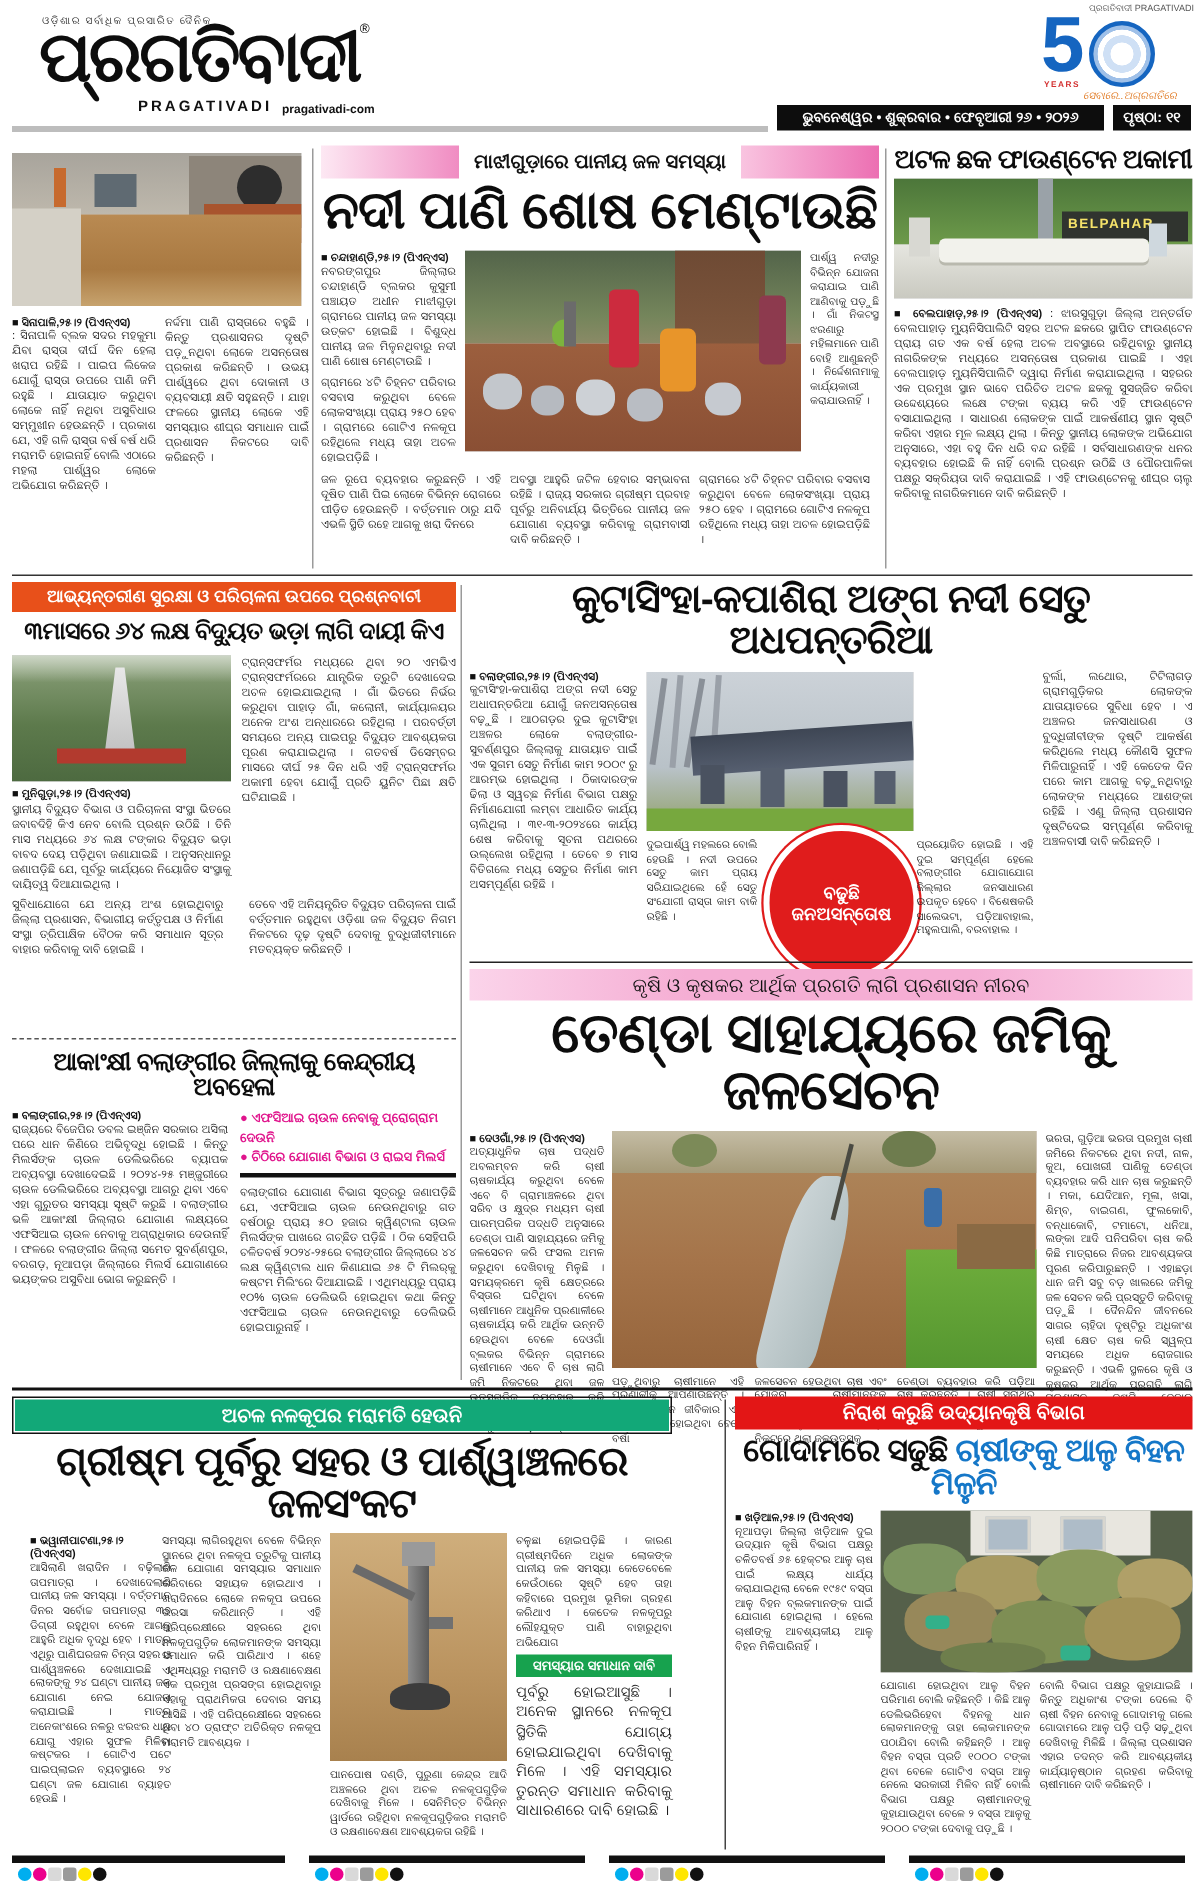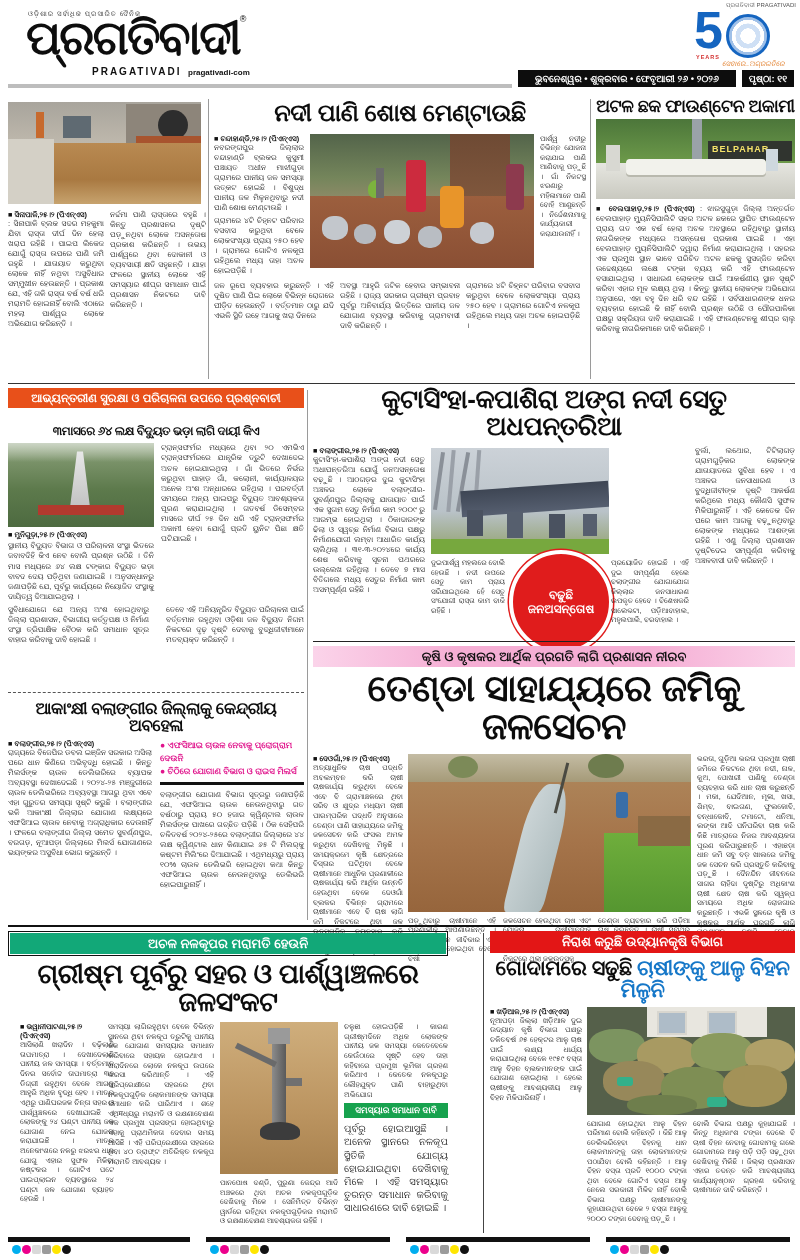--- a/index.html
+++ b/index.html
@@ -64,21 +64,26 @@
         <div class="byline">■ ସିନାପାଳି,୨୫।୨ (ପିଏନ୍ଏସ)</div>
         <div class="body">: ସିନାପାଳି ବ୍ଲକ ସଦର ମହକୁମା ଯିବା ରାସ୍ତା ଦୀର୍ଘ ଦିନ ହେଲା ଖରାପ ରହିଛି । ପାଇପ ଲିକେଜ ଯୋଗୁଁ ରାସ୍ତା ଉପରେ ପାଣି ଜମି ରହୁଛି । ଯାତାୟାତ କରୁଥିବା ଲୋକେ ନାହିଁ ନଥିବା ଅସୁବିଧାର ସମ୍ମୁଖୀନ ହେଉଛନ୍ତି । ପ୍ରକାଶ ଯେ, ଏହି ଗଳି ରାସ୍ତା ବର୍ଷ ବର୍ଷ ଧରି ମରାମତି ହୋଇନାହିଁ ବୋଲି ଏଠାରେ ମହଲା ପାର୍ଶ୍ୱର ଲୋକେ ଅଭିଯୋଗ କରିଛନ୍ତି ।</div>
       </div>
       <div class="body" style="width:96px;">ନର୍ଦ୍ଦମା ପାଣି ରାସ୍ତାରେ ବହୁଛି । କିନ୍ତୁ ପ୍ରଶାସନର ଦୃଷ୍ଟି ପଡ଼ୁନଥିବା ଲୋକେ ଅସନ୍ତୋଷ ପ୍ରକାଶ କରିଛନ୍ତି । ଉଭୟ ପାର୍ଶ୍ୱରେ ଥିବା ଦୋକାନୀ ଓ ବ୍ୟବସାୟୀ କ୍ଷତି ସହୁଛନ୍ତି । ଯାହା ଫଳରେ ସ୍ଥାନୀୟ ଲୋକେ ଏହି ସମସ୍ୟାର ଶୀଘ୍ର ସମାଧାନ ପାଇଁ ପ୍ରଶାସନ ନିକଟରେ ଦାବି କରିଛନ୍ତି ।</div>
     </div>
   </div>
 
   <div class="vrule abs" style="left:208px;top:99px;height:280px;"></div>
 
   <div class="abs" style="left:214px;top:97px;width:372px;">
-    <div class="headline" style="font-size:24px;margin-top:4px;">ନଦୀ ପାଣି ଶୋଷ ମେଣ୍ଟାଉଛି</div>
+    <div style="display:flex;align-items:stretch;height:22px;">
+      <div style="flex:1;background:linear-gradient(90deg,#fde8f3,#f08cc2);"></div>
+      <div style="padding:0 10px;background:#fff;font-size:13px;font-weight:800;color:#111;line-height:22px;white-space:nowrap;">ମାଝୀଗୁଡ଼ାରେ ପାନୀୟ ଜଳ ସମସ୍ୟା</div>
+      <div style="flex:1;background:linear-gradient(90deg,#f9c4e0,#ec6fb2);"></div>
+    </div>
+    <div class="headline" style="font-size:35px;margin-top:4px;">ନଦୀ ପାଣି ଶୋଷ ମେଣ୍ଟାଉଛି</div>
     <div style="display:flex;gap:6px;margin-top:8px;">
       <div style="width:90px;">
         <div class="byline">■ ଚନ୍ଦାହାଣ୍ଡି,୨୫।୨ (ପିଏନ୍ଏସ)</div>
         <div class="body">ନବରଙ୍ଗପୁର ଜିଲ୍ଲାର ଚନ୍ଦାହାଣ୍ଡି ବ୍ଲକର କୁସୁମୀ ପଞ୍ଚାୟତ ଅଧୀନ ମାଝୀଗୁଡ଼ା ଗ୍ରାମରେ ପାନୀୟ ଜଳ ସମସ୍ୟା ଉତ୍କଟ ହୋଇଛି । ବିଶୁଦ୍ଧ ପାନୀୟ ଜଳ ମିଳୁନଥିବାରୁ ନଦୀ ପାଣି ଶୋଷ ମେଣ୍ଟାଉଛି ।</div>
         <div class="body" style="margin-top:3px;">ଗ୍ରାମରେ ୪ଟି ଚିହ୍ନଟ ପରିବାର ବସବାସ କରୁଥିବା ବେଳେ ଲୋକସଂଖ୍ୟା ପ୍ରାୟ ୨୫୦ ହେବ । ଗ୍ରାମରେ ଗୋଟିଏ ନଳକୂପ ରହିଥିଲେ ମଧ୍ୟ ତାହା ଅଚଳ ହୋଇପଡ଼ିଛି ।</div>
       </div>
       <div class="photo" style="width:224px;height:134px;flex:none;">
         <div style="left:0;top:0;width:100%;height:46%;background:linear-gradient(#53644a,#74855b 70%,#8a8a66);"></div>
         <div style="left:140px;top:0;width:60px;height:78%;background:linear-gradient(#6e4a34,#8a5f42);border-radius:0 0 40% 40%;"></div>
         <div style="left:0;top:46%;width:100%;height:54%;background:linear-gradient(#9c5f3e,#8a4f34);"></div>
@@ -119,21 +124,21 @@
     <div class="body" style="margin-top:5px;">
       <span class="byline">■ ବେଲପାହାଡ଼,୨୫।୨ (ପିଏନ୍ଏସ)</span>
       <span>: ଝାରସୁଗୁଡ଼ା ଜିଲ୍ଲା ଅନ୍ତର୍ଗତ ବେଲପାହାଡ଼ ମ୍ୟୁନିସିପାଲିଟି ସହର ଅଟଳ ଛକରେ ସ୍ଥାପିତ ଫାଉଣ୍ଟେନ ପ୍ରାୟ ଗତ ଏକ ବର୍ଷ ହେଲା ଅଚଳ ଅବସ୍ଥାରେ ରହିଥିବାରୁ ସ୍ଥାନୀୟ ନାଗରିକଙ୍କ ମଧ୍ୟରେ ଅସନ୍ତୋଷ ପ୍ରକାଶ ପାଇଛି । ଏହା ବେଲପାହାଡ଼ ମ୍ୟୁନିସିପାଲିଟି ଦ୍ୱାରା ନିର୍ମାଣ କରାଯାଇଥିଲା । ସହରର ଏକ ପ୍ରମୁଖ ସ୍ଥାନ ଭାବେ ପରିଚିତ ଅଟଳ ଛକକୁ ସୁସଜ୍ଜିତ କରିବା ଉଦ୍ଦେଶ୍ୟରେ ଲକ୍ଷେ ଟଙ୍କା ବ୍ୟୟ କରି ଏହି ଫାଉଣ୍ଟେନ ବସାଯାଇଥିଲା । ସାଧାରଣ ଲୋକଙ୍କ ପାଇଁ ଆକର୍ଷଣୀୟ ସ୍ଥାନ ସୃଷ୍ଟି କରିବା ଏହାର ମୂଳ ଲକ୍ଷ୍ୟ ଥିଲା । କିନ୍ତୁ ସ୍ଥାନୀୟ ଲୋକଙ୍କ ଅଭିଯୋଗ ଅନୁସାରେ, ଏହା ବହୁ ଦିନ ଧରି ବନ୍ଦ ରହିଛି । ସର୍ବସାଧାରଣଙ୍କ ଧନର ବ୍ୟବହାର ହୋଇଛି କି ନାହିଁ ବୋଲି ପ୍ରଶ୍ନ ଉଠିଛି ଓ ପୌରପାଳିକା ପକ୍ଷରୁ ସକ୍ରିୟତା ଦାବି କରାଯାଇଛି । ଏହି ଫାଉଣ୍ଟେନକୁ ଶୀଘ୍ର ଚାଲୁ କରିବାକୁ ନାଗରିକମାନେ ଦାବି କରିଛନ୍ତି ।</span>
     </div>
   </div>
 
   <div class="hrule abs" style="left:8px;top:383px;width:787px;background:#333;"></div>
 
   <div class="abs" style="left:8px;top:388px;width:296px;">
     <div class="kicker" style="height:20px;line-height:20px;background:#e8501a;font-size:11.5px;">ଆଭ୍ୟନ୍ତରୀଣ ସୁରକ୍ଷା ଓ ପରିଚାଳନା ଉପରେ ପ୍ରଶ୍ନବାଚୀ</div>
-    <div class="headline" style="font-size:12px;margin-top:17px;">୩ମାସରେ ୬୪ ଲକ୍ଷ ବିଦ୍ୟୁତ ଭଡ଼ା ଲାଗି ଦାୟୀ କିଏ</div>
+    <div class="headline" style="font-size:16px;margin-top:6px;">୩ମାସରେ ୬୪ ଲକ୍ଷ ବିଦ୍ୟୁତ ଭଡ଼ା ଲାଗି ଦାୟୀ କିଏ</div>
     <div style="display:flex;gap:7px;margin-top:6px;">
       <div style="width:146px;">
         <div class="photo" style="width:146px;height:84px;">
           <div style="left:0;top:0;width:100%;height:100%;background:linear-gradient(#8da27c,#5d7a4c 55%,#4d6a40);"></div>
           <div style="left:0;top:0;width:100%;height:22%;background:linear-gradient(#cdd6c6,rgba(205,214,198,0));"></div>
           <div style="left:62px;top:8px;width:20px;height:56px;background:linear-gradient(#e8e8e8,#c2c2c2);clip-path:polygon(35% 0,65% 0,100% 100%,0 100%);"></div>
           <div style="left:30px;top:62px;width:86px;height:10px;background:#b23a2e;"></div>
         </div>
         <div class="byline" style="margin-top:3px;">■ ମୁନିଗୁଡ଼ା,୨୫।୨ (ପିଏନ୍ଏସ)</div>
         <div class="body" style="margin-top:2px;">ସ୍ଥାନୀୟ ବିଦ୍ୟୁତ ବିଭାଗ ଓ ପରିଚାଳନା ସଂସ୍ଥା ଭିତରେ ଜବାବଦିହି କିଏ ନେବ ବୋଲି ପ୍ରଶ୍ନ ଉଠିଛି । ତିନି ମାସ ମଧ୍ୟରେ ୬୪ ଲକ୍ଷ ଟଙ୍କାର ବିଦ୍ୟୁତ ଭଡ଼ା ବାବଦ ଦେୟ ପଡ଼ିଥିବା ଜଣାଯାଇଛି । ଅନୁସନ୍ଧାନରୁ ଜଣାପଡ଼ିଛି ଯେ, ପୂର୍ବରୁ କାର୍ଯ୍ୟରେ ନିୟୋଜିତ ସଂସ୍ଥାକୁ ଦାୟିତ୍ୱ ଦିଆଯାଇଥିଲା ।</div>
@@ -195,21 +200,21 @@
           <div style="font-size:8.6px;font-weight:800;color:#e0148c;line-height:1.5;">● <span>ଏଫସିଆଇ ଚାଉଳ ନେବାକୁ ପ୍ରୋଗ୍ରାମ ଦେଉନି</span></div>
           <div style="font-size:8.6px;font-weight:800;color:#e0148c;line-height:1.5;">● <span>ଚିଠିରେ ଯୋଗାଣ ବିଭାଗ ଓ ରାଇସ ମିଲର୍ସ</span></div>
           <div style="height:3px;background:#111;margin:4px 0 5px;"></div>
         </div>
         <div class="body">ବଲାଙ୍ଗୀର ଯୋଗାଣ ବିଭାଗ ସୂତ୍ରରୁ ଜଣାପଡ଼ିଛି ଯେ, ଏଫସିଆଇ ଚାଉଳ ନେଉନଥିବାରୁ ଗତ ବର୍ଷଠାରୁ ପ୍ରାୟ ୫୦ ହଜାର କ୍ୱିଣ୍ଟାଲ ଚାଉଳ ମିଲର୍ସଙ୍କ ପାଖରେ ଗଚ୍ଛିତ ପଡ଼ିଛି । ଠିକ ସେହିପରି ଚଳିତବର୍ଷ ୨୦୨୪-୨୫ରେ ବଲାଙ୍ଗୀର ଜିଲ୍ଲାରେ ୪୪ ଲକ୍ଷ କ୍ୱିଣ୍ଟାଲ ଧାନ କିଣାଯାଇ ୬୫ ଟି ମିଲର୍‌କୁ କଷ୍ଟମ ମିଲିଂରେ ଦିଆଯାଇଛି । ଏଥିମଧ୍ୟରୁ ପ୍ରାୟ ୧୦% ଚାଉଳ ଡେଲିଭରି ହୋଇଥିବା କଥା କିନ୍ତୁ ଏଫସିଆଇ ଚାଉଳ ନେଉନଥିବାରୁ ଡେଲିଭରି ହୋଇପାରୁନାହିଁ ।</div>
       </div>
     </div>
   </div>
 
   <div class="abs" style="left:313px;top:646px;width:482px;">
-    <div style="height:21px;line-height:21px;background:linear-gradient(90deg,#fbd4ea,#f5aed4 30%,#f5aed4 70%,#fbd4ea);text-align:center;font-size:13px;font-weight:700;color:#111;">କୃଷି ଓ କୃଷକର ଆର୍ଥିକ ପ୍ରଗତି ଲାଗି ପ୍ରଶାସନ ନୀରବ</div>
+    <div style="height:21px;line-height:21px;background:linear-gradient(90deg,#fbd4ea,#f5aed4 30%,#f5aed4 70%,#fbd4ea);text-align:center;font-size:13px;font-weight:400;color:#111;">କୃଷି ଓ କୃଷକର ଆର୍ଥିକ ପ୍ରଗତି ଲାଗି ପ୍ରଶାସନ ନୀରବ</div>
     <div class="headline" style="font-size:37px;margin-top:3px;">ତେଣ୍ଡା ସାହାଯ୍ୟରେ ଜମିକୁ ଜଳସେଚନ</div>
     <div style="position:relative;margin-top:7px;height:200px;">
       <div class="abs" style="left:0;top:0;width:90px;">
         <div class="byline">■ ଦେଓଗାଁ,୨୫।୨ (ପିଏନ୍ଏସ)</div>
         <div class="body" style="font-size:7.3px;">ଅତ୍ୟାଧୁନିକ ଚାଷ ପଦ୍ଧତି ଅବଲମ୍ବନ କରି ଚାଷୀ ଚାଷକାର୍ଯ୍ୟ କରୁଥିବା ବେଳେ ଏବେ ବି ଗ୍ରାମାଞ୍ଚଳରେ ଥିବା ସରିବ ଓ କ୍ଷୁଦ୍ର ମଧ୍ୟମ ଚାଷୀ ପାରମ୍ପରିକ ପଦ୍ଧତି ଅନୁସାରେ ତେଣ୍ଡା ପାଣି ସାହାଯ୍ୟରେ ଜମିକୁ ଜଳସେଚନ କରି ଫସଲ ଅମଳ କରୁଥିବା ଦେଖିବାକୁ ମିଳୁଛି । ସମୟକ୍ରମେ କୃଷି କ୍ଷେତ୍ରରେ ବିସ୍ତାର ଘଟିଥିବା ବେଳେ ଚାଷୀମାନେ ଆଧୁନିକ ପ୍ରଣାଳୀରେ ଚାଷକାର୍ଯ୍ୟ କରି ଆର୍ଥିକ ଉନ୍ନତି ହେଉଥିବା ବେଳେ ଦେଓଗାଁ ବ୍ଲକର ବିଭିନ୍ନ ଗ୍ରାମରେ ଚାଷୀମାନେ ଏବେ ବି ଚାଷ ଲାଗି ଜମି ନିକଟରେ ଥିବା ଜଳ ଉତ୍ସଗୁଡ଼ିକୁ ବ୍ୟବହାର କରି ତେଣ୍ଡା ପ୍ରୟୋଗରେ ଚାଷ ଜମିକୁ ପାଣି ମଡ଼ାଉଛନ୍ତି ।</div>
       </div>
       <div class="photo abs" style="left:95px;top:0;width:283px;height:158px;">
         <div style="left:0;top:0;width:100%;height:100%;background:linear-gradient(#b08a5e,#a5744a 55%,#96653c);"></div>
         <div style="left:0;top:0;width:100%;height:18%;background:linear-gradient(#c4bca4,#a59a78);"></div>
         <div style="left:40px;top:2px;width:30px;height:22px;background:#7c8a58;border-radius:50%;"></div>

